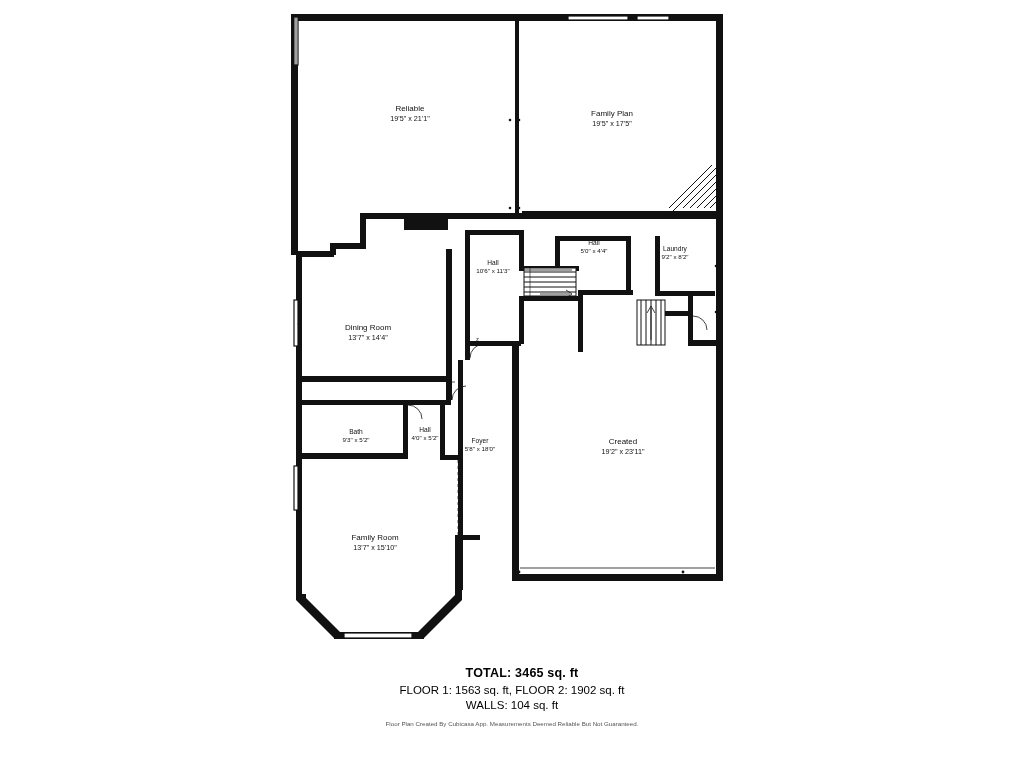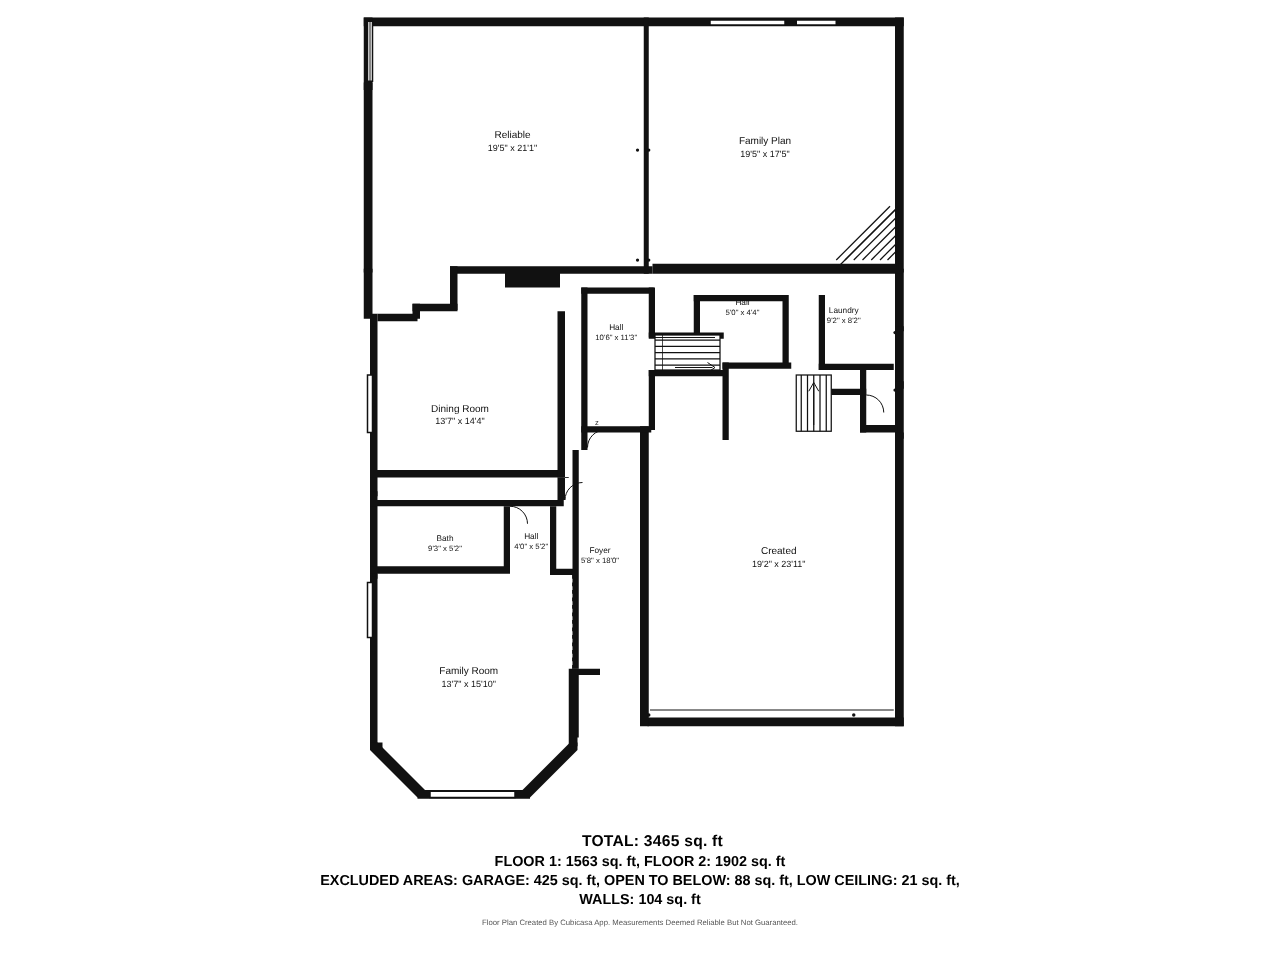--- a/index.html
+++ b/index.html
@@ -20,21 +20,21 @@
   .room-label .rdim{display:block;font-size:6.8px;font-weight:400;}
   .room-label.big .rname{font-size:8px;}
   .room-label.big .rdim{font-size:7.2px;}
   .room-label.small .rname{font-size:6.6px;}
   .room-label.small .rdim{font-size:6.2px;}
 
   #summary{
     position:absolute;left:0;right:0;top:666px;text-align:center;
   }
   #summary .total{font-size:12.5px;font-weight:bold;letter-spacing:.2px;margin-bottom:4px;padding-left:20px;}
-  #summary .line{font-size:11.5px;font-weight:700;margin-bottom:3px;}
+  #summary .line{font-size:11.5px;font-weight:400;margin-bottom:3px;}
   #summary .disc{font-size:6.2px;color:#555;margin-top:9px;}
   .zmark{position:absolute;font-size:6px;color:#333;}
 </style>
 </head>
 <body>
 
 <svg id="plan" viewBox="0 0 1024 768">
   <g fill="#111111" stroke="none">
 
     <rect x="291" y="14" width="432" height="7"></rect>
@@ -236,16 +236,15 @@
     <span class="rname">Family Room</span>
     <span class="rdim">13'7" x 15'10"</span>
   </div>
 
   <div class="zmark" style="left:476px;top:336px">z</div>
 </div>
 
 <div id="summary">
   <div class="total">TOTAL: 3465 sq. ft</div>
   <div class="line">FLOOR 1: 1563 sq. ft, FLOOR 2: 1902 sq. ft</div>
-  <div class="line">EXCLUDED AREAS: GARAGE: 425 sq. ft, OPEN TO BELOW: 88 sq. ft, LOW CEILING: 21 sq. ft,</div>
   <div class="line">WALLS: 104 sq. ft</div>
   <div class="disc">Floor Plan Created By Cubicasa App. Measurements Deemed Reliable But Not Guaranteed.</div>
 </div>
 
 </body></html>

